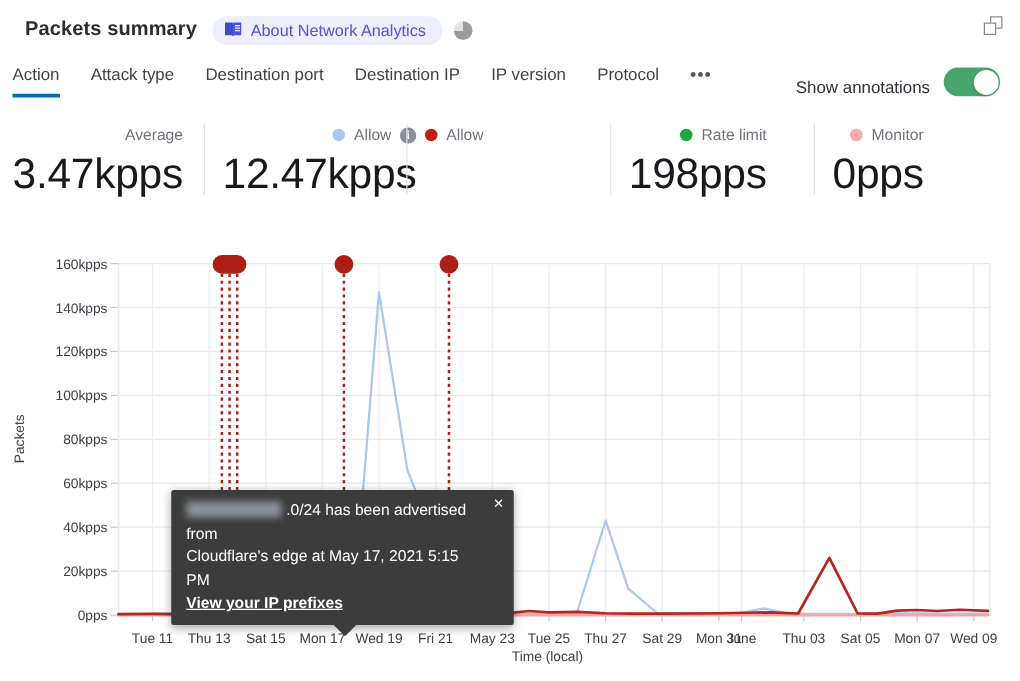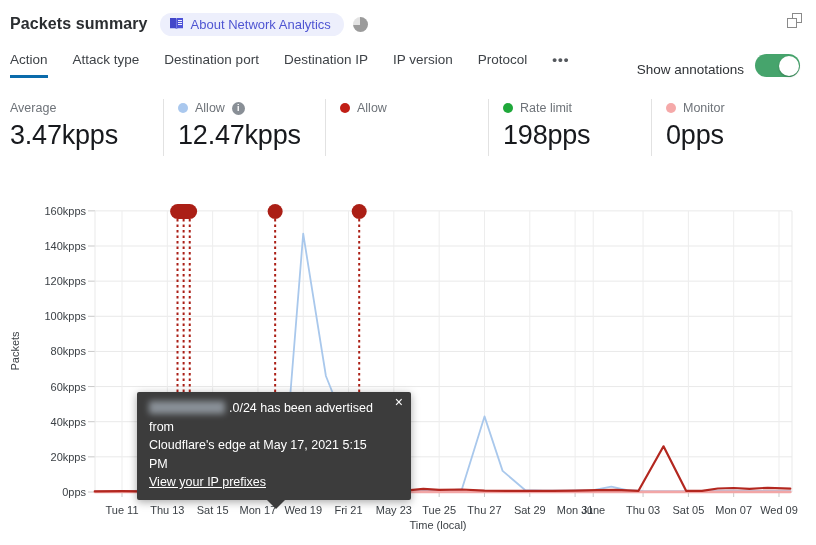--- a/index.html
+++ b/index.html
@@ -1,21 +1,21 @@
 <!DOCTYPE html>
 <html><head>
 <meta charset="utf-8">
 <style>
   * { margin:0; padding:0; box-sizing:border-box; }
   html,body { background:#fff; }
   body { font-family:"Liberation Sans", sans-serif; }
   .page { position:relative; width:816px; height:545px; background:#fff; overflow:hidden; }
 
   
-  .header { position:absolute; top:10px; left:10px; right:10px; height:28px; z-index:2; display:flex; align-items:center; }
+  .header { position:absolute; top:10px; left:20px; right:10px; height:28px; z-index:2; display:flex; align-items:center; }
   .title { font-size:16px; font-weight:bold; color:#2b2e31; letter-spacing:.1px; }
   .badge { display:inline-flex; align-items:flex-start; gap:7px; margin-left:12px; background:#edeffc;
            border-radius:13px; padding:4px 13px 4px 9px; font-size:13px; color:#4f55d2; cursor:pointer; }
   .badge svg { display:block; }
   .pie-icon { width:15px; height:15px; border-radius:50%; margin-left:9px; cursor:pointer;
               background:conic-gradient(#9b9b9b 0deg 268deg, #e3e3e3 268deg 360deg); }
   .restore-icon { position:absolute; right:4px; top:3px; width:15px; height:15px; cursor:pointer; }
   .restore-icon .back { position:absolute; right:0; top:0; width:10px; height:10px; border:1.6px solid #8a8a8a; }
   .restore-icon .front { position:absolute; left:0; bottom:0; width:10px; height:10px; border:1.6px solid #8a8a8a; background:#fff; }
 
@@ -26,41 +26,41 @@
   .tab.more { letter-spacing:1px; color:#55595e; font-weight:bold; }
   .annot-ctl { position:absolute; top:54px; right:16px; z-index:2; display:flex; align-items:flex-end; gap:11px; }
   .annot-label { font-size:13.5px; color:#2f3236; }
   .toggle { position:relative; width:45px; height:23px; border-radius:12px; background:#46a46c; cursor:pointer; }
   .toggle .knob { position:absolute; right:1.5px; top:1.5px; width:20px; height:20px; border-radius:50%;
                   background:#fff; box-shadow:0 1px 2px rgba(0,0,0,.25); }
 
   
   .stats { position:absolute; top:101px; left:0; right:0; height:60px; z-index:2; }
   .stat { position:absolute; top:0; }
-  .stat .lab-row { display:flex; align-items:center; gap:7px; font-size:12.5px; color:#6e7379; }
+  .stat .lab-row { display:flex; align-items:center; gap:7px; font-size:12.5px; color:#6e7379;justify-content:flex-end; }
   .dot { width:10px; height:10px; border-radius:50%; display:inline-block; }
   .info-icon { width:13px; height:13px; border-radius:50%; background:#898f96; color:#fff; font-size:9px;
                font-weight:bold; display:inline-flex; align-items:center; justify-content:center; cursor:pointer; font-style:normal; }
-  .stat .value { margin-top:5px; font-size:27px; color:#17191d; letter-spacing:-.2px; }
+  .stat .value { margin-top:5px; font-size:34px; color:#17191d; letter-spacing:-.2px;text-align:right; }
   .stat-divider { position:absolute; top:-2px; width:1px; height:57px; background:#e2e2e2; }
 
   
   svg.chart { position:absolute; left:0; top:0; z-index:1; }
   svg.chart text.tick { font-family:"Liberation Sans",sans-serif; font-size:11px; fill:#3c4146; }
 
   
   .tooltip { position:absolute; left:137px; top:392px; width:274px; z-index:5; background:#3c3c3c; color:#fff;
              border-radius:2px; padding:7px 26px 8px 12px; font-size:12.5px; line-height:18.5px;
              box-shadow:0 2px 8px rgba(0,0,0,.35); }
   .tooltip .ptr { position:absolute; left:130px; bottom:-9px; width:0; height:0;
                   border-left:9px solid transparent; border-right:9px solid transparent; border-top:9px solid #3c3c3c; }
   .tooltip .close { position:absolute; top:2px; right:8px; font-size:14px; color:#fff; cursor:pointer; line-height:16px; }
   .redact { display:inline-block; width:76px; height:13px; background:#98a0a8; border-radius:2px;
             filter:blur(3px); opacity:.85; vertical-align:-2px; margin-right:4px; }
-  .tooltip a { color:#fff; text-decoration:underline; cursor:pointer; }
+  .tooltip a { color:#fff; text-decoration:underline; cursor:pointer;font-weight:bold; }
 </style>
 </head>
 <body>
 
 <div class="page">
 
   <div class="header">
     <span class="title">Packets summary</span>
     <span class="badge">
       <span>

